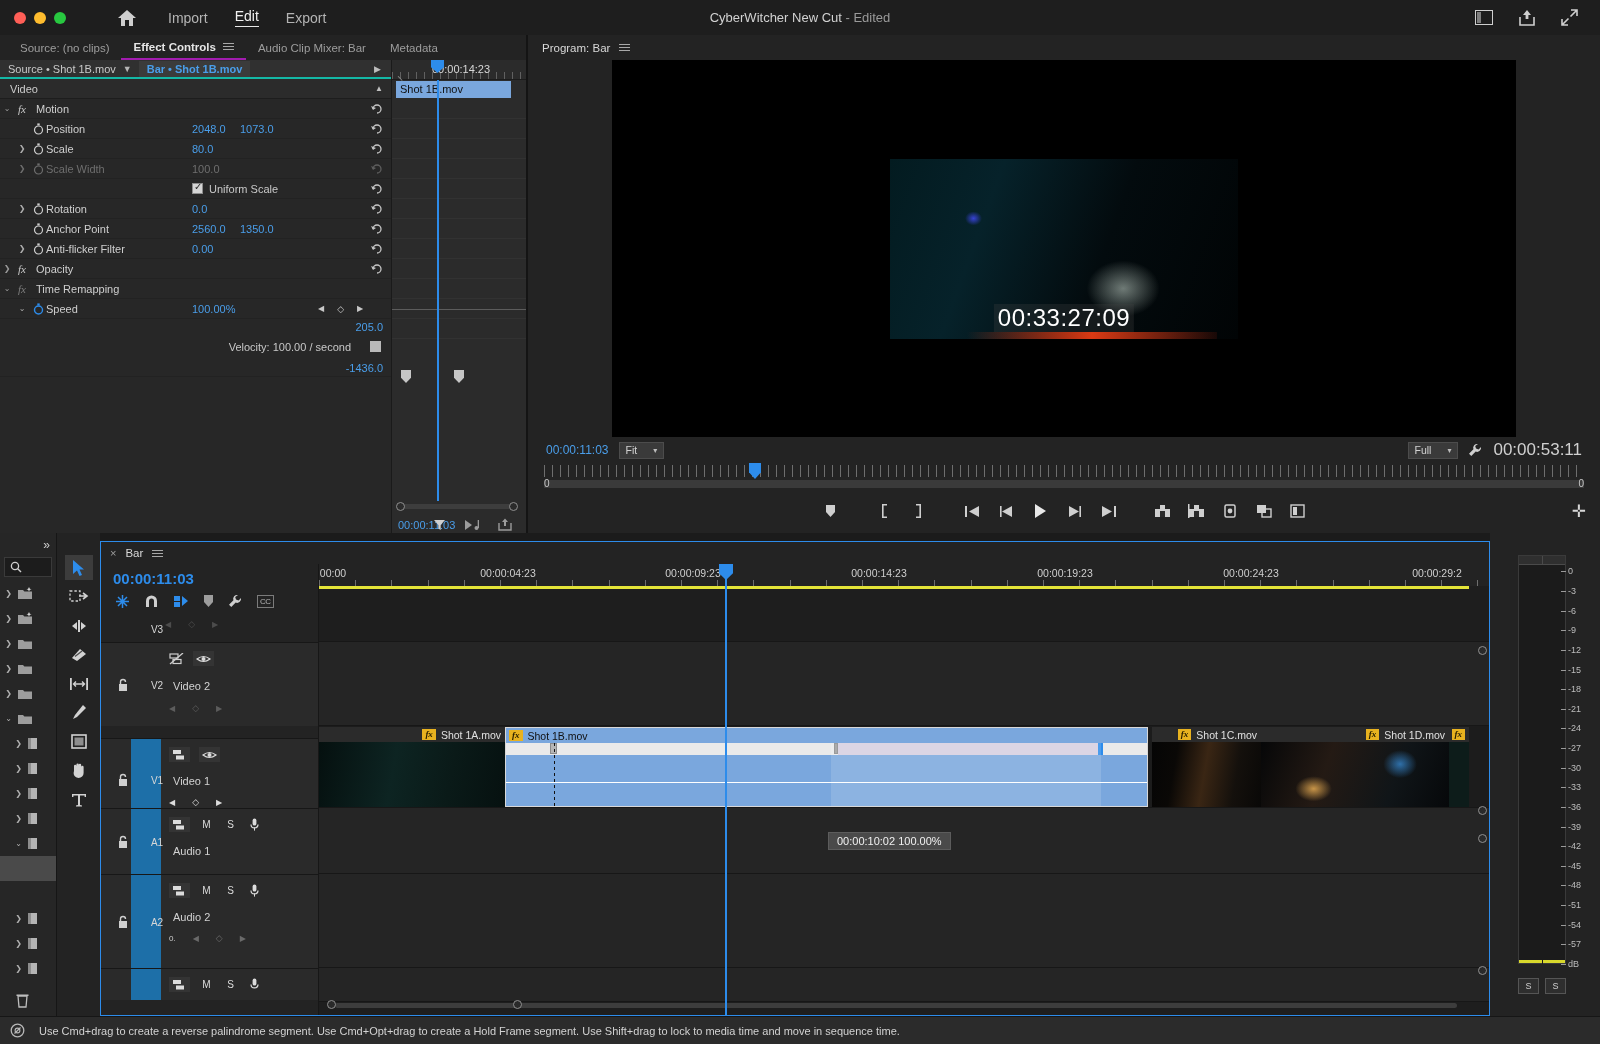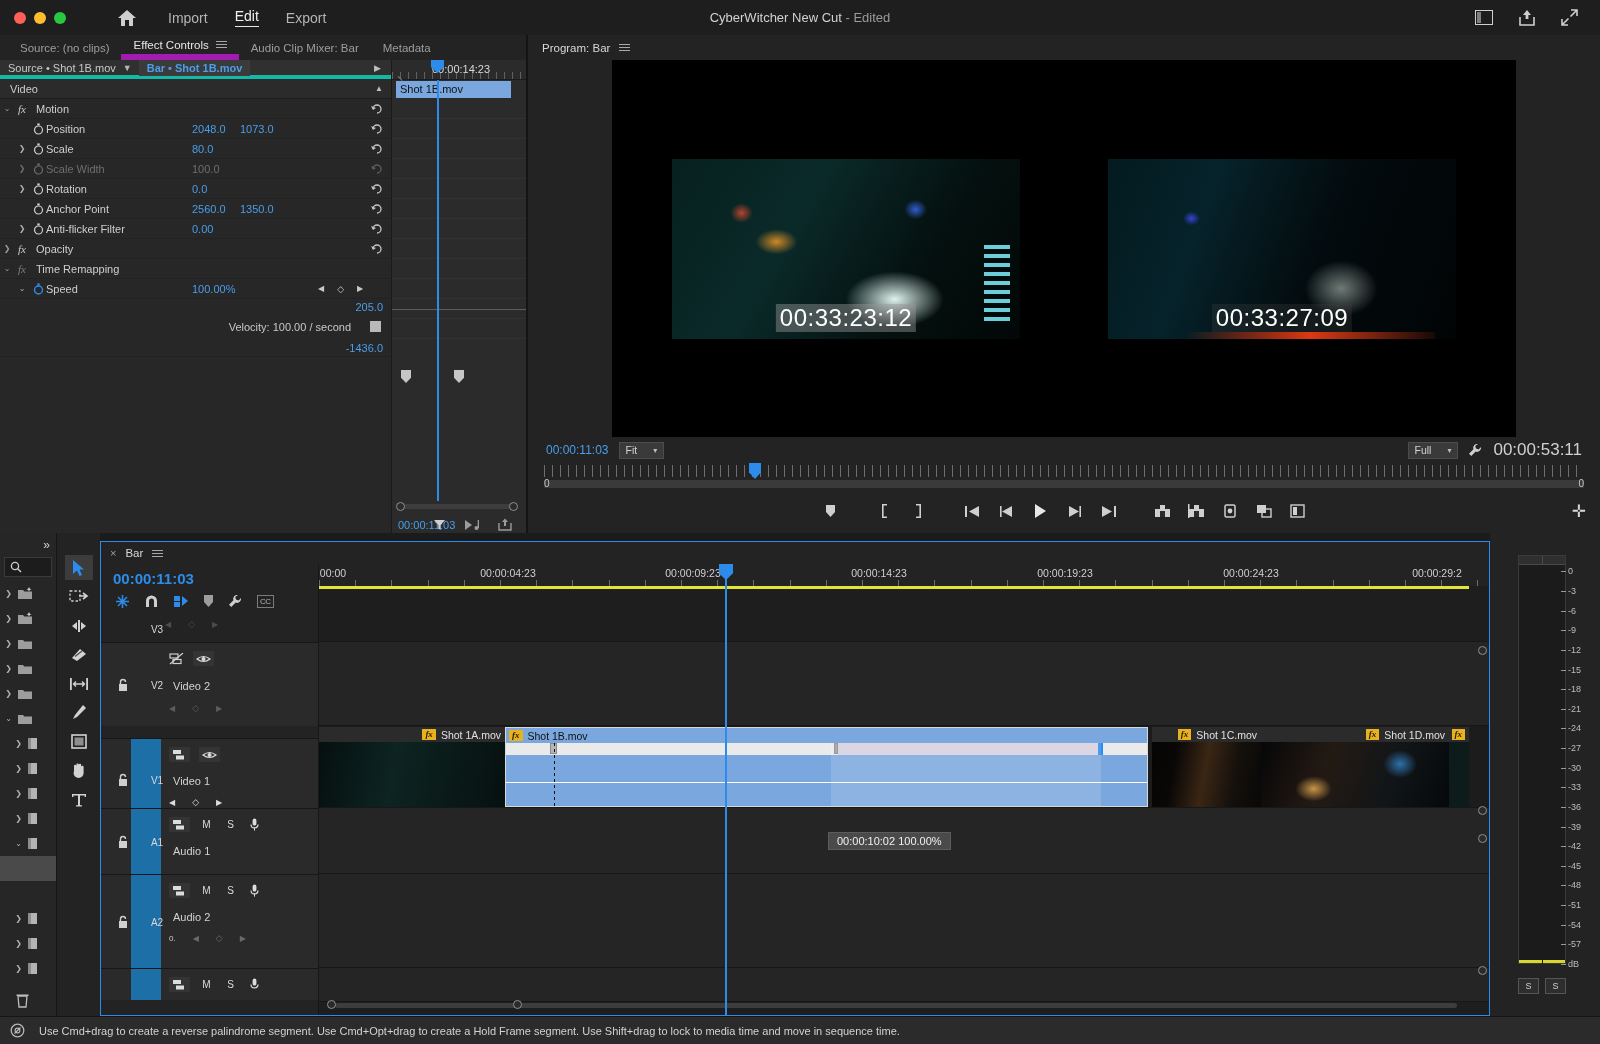--- a/index.html
+++ b/index.html
@@ -28,27 +28,27 @@
   .win-title .dim{ color:#9a9a9a; }
   .title-right{ margin-left:auto; display:flex; gap:26px; padding-right:22px; align-items:center; }
 
   
   .upper{ display:flex; flex:0 0 498px; height:498px; }
 
   
   .ecpanel{ width:528px; background:#232323; display:flex; flex-direction:column; border-right:2px solid #141414;}
   .panel-tabs{ height:25px; background:#232323; display:flex; align-items:center; gap:0; font-size:11.5px; padding-left:8px;}
   .panel-tabs .ptab{ padding:0 12px; color:#9d9d9d; height:25px; display:flex; align-items:center; gap:7px;}
-  .panel-tabs .ptab.active{ color:#e6e6e6; border-bottom:6px solid #a21caf; }
+  .panel-tabs .ptab.active{ color:#e6e6e6; border-bottom:2px solid #a21caf;font-weight:bold; }
   .hamb{ display:inline-block; width:11px; }
   .hamb i{ display:block; height:1px; background:#a8a8a8; margin:2px 0;}
 
   .ec-body{ flex:1; display:flex; background:#2b2b2b; min-height:0;}
   .ec-left{ width:392px; background:#272727; border-right:1px solid #1a1a1a; display:flex; flex-direction:column;}
-  .ec-clipbar{ height:19px; background:#303030; display:flex; align-items:center; font-size:11px; border-bottom:4px solid #14b8a6;}
+  .ec-clipbar{ height:19px; background:#303030; display:flex; align-items:center; font-size:11px; border-bottom:2px solid #14b8a6;}
   .ec-clipbar .src{ padding-left:8px; color:#c9c9c9;}
   .ec-clipbar .chev{ margin:0 7px; color:#b5b5b5; font-size:9px;}
   .ec-clipbar .seq{ background:#3b3b3b; color:#4a9eea; padding:2px 8px; font-weight:bold;}
   .ec-clipbar .arrow{ margin-left:auto; padding-right:10px; color:#bdbdbd; font-size:9px;}
   .ec-videohdr{ height:20px; background:#2b2b2b; display:flex; align-items:center; padding-left:10px; font-size:11px; color:#cccccc; border-bottom:1px solid #1d1d1d;}
   .ec-videohdr .caret{ margin-left:auto; padding-right:8px; font-size:8px; color:#c0c0c0;}
 
   .prop-list{ flex:1; overflow:hidden;}
   .prow{ height:20px; display:flex; align-items:center; font-size:11px; border-bottom:1px solid #222; position:relative; }
   .prow .tw{ width:14px; text-align:center; color:#9a9a9a; font-size:8px; }
@@ -367,20 +367,35 @@
               <span class="lbl">Scale Width</span>
               <span class="val">100.0</span>
               <span class="reset">
                 <svg width="13" height="11" viewBox="0 0 13 11">
                     <path d="M3 6 A4 4 0 1 1 7 10" fill="none" stroke="#5e5e5e" stroke-width="1.3"></path>
                     <path d="M1 3 L3 7 L6 5 Z" fill="#5e5e5e"></path>
                   </svg>
               </span>
             </div>
 
+            <div class="prow">
+              <span class="tw"></span>
+              <span class="fx"></span>
+              <span class="stopw"></span>
+              <span style="position:absolute;left:192px;display:flex;align-items:center;gap:6px;">
+                <span class="chk"></span>
+                <span>Uniform Scale</span>
+              </span>
+              <span class="reset">
+                <svg width="13" height="11" viewBox="0 0 13 11">
+                    <path d="M3 6 A4 4 0 1 1 7 10" fill="none" stroke="#c6c6c6" stroke-width="1.3"></path>
+                    <path d="M1 3 L3 7 L6 5 Z" fill="#c6c6c6"></path>
+                  </svg>
+              </span>
+            </div>
 
             <div class="prow">
               <span class="tw"></span>
               <span class="fx" style="color:#aeaeae;font-style:normal;font-size:8px;">❯</span>
               <span class="stopw">
                 <svg width="11" height="12" viewBox="0 0 11 12">
                     <circle cx="5.5" cy="7" r="4" fill="none" stroke="#d0d0d0" stroke-width="1.2"></circle>
                     <rect x="4.3" y="0.4" width="2.4" height="2" fill="#d0d0d0"></rect>
                   </svg>
               </span>
@@ -526,23 +541,20 @@
         <span>Program: Bar</span>
         <span class="hamb">
             <i></i>
             <i></i>
             <i></i>
           </span>
       </div>
 
       <div class="pm-video">
         <div class="thumbwrap">
-          <div class="thumb a tA">
-            <span class="tcstamp">00:33:23:12</span>
-          </div>
           <div class="thumb b tB">
             <span class="tcstamp">00:33:27:09</span>
           </div>
         </div>
       </div>
 
       <div class="pm-ctrlrow">
         <span class="pm-tc">00:00:11:03</span>
         <span class="selbox">
           <span>Fit</span>

